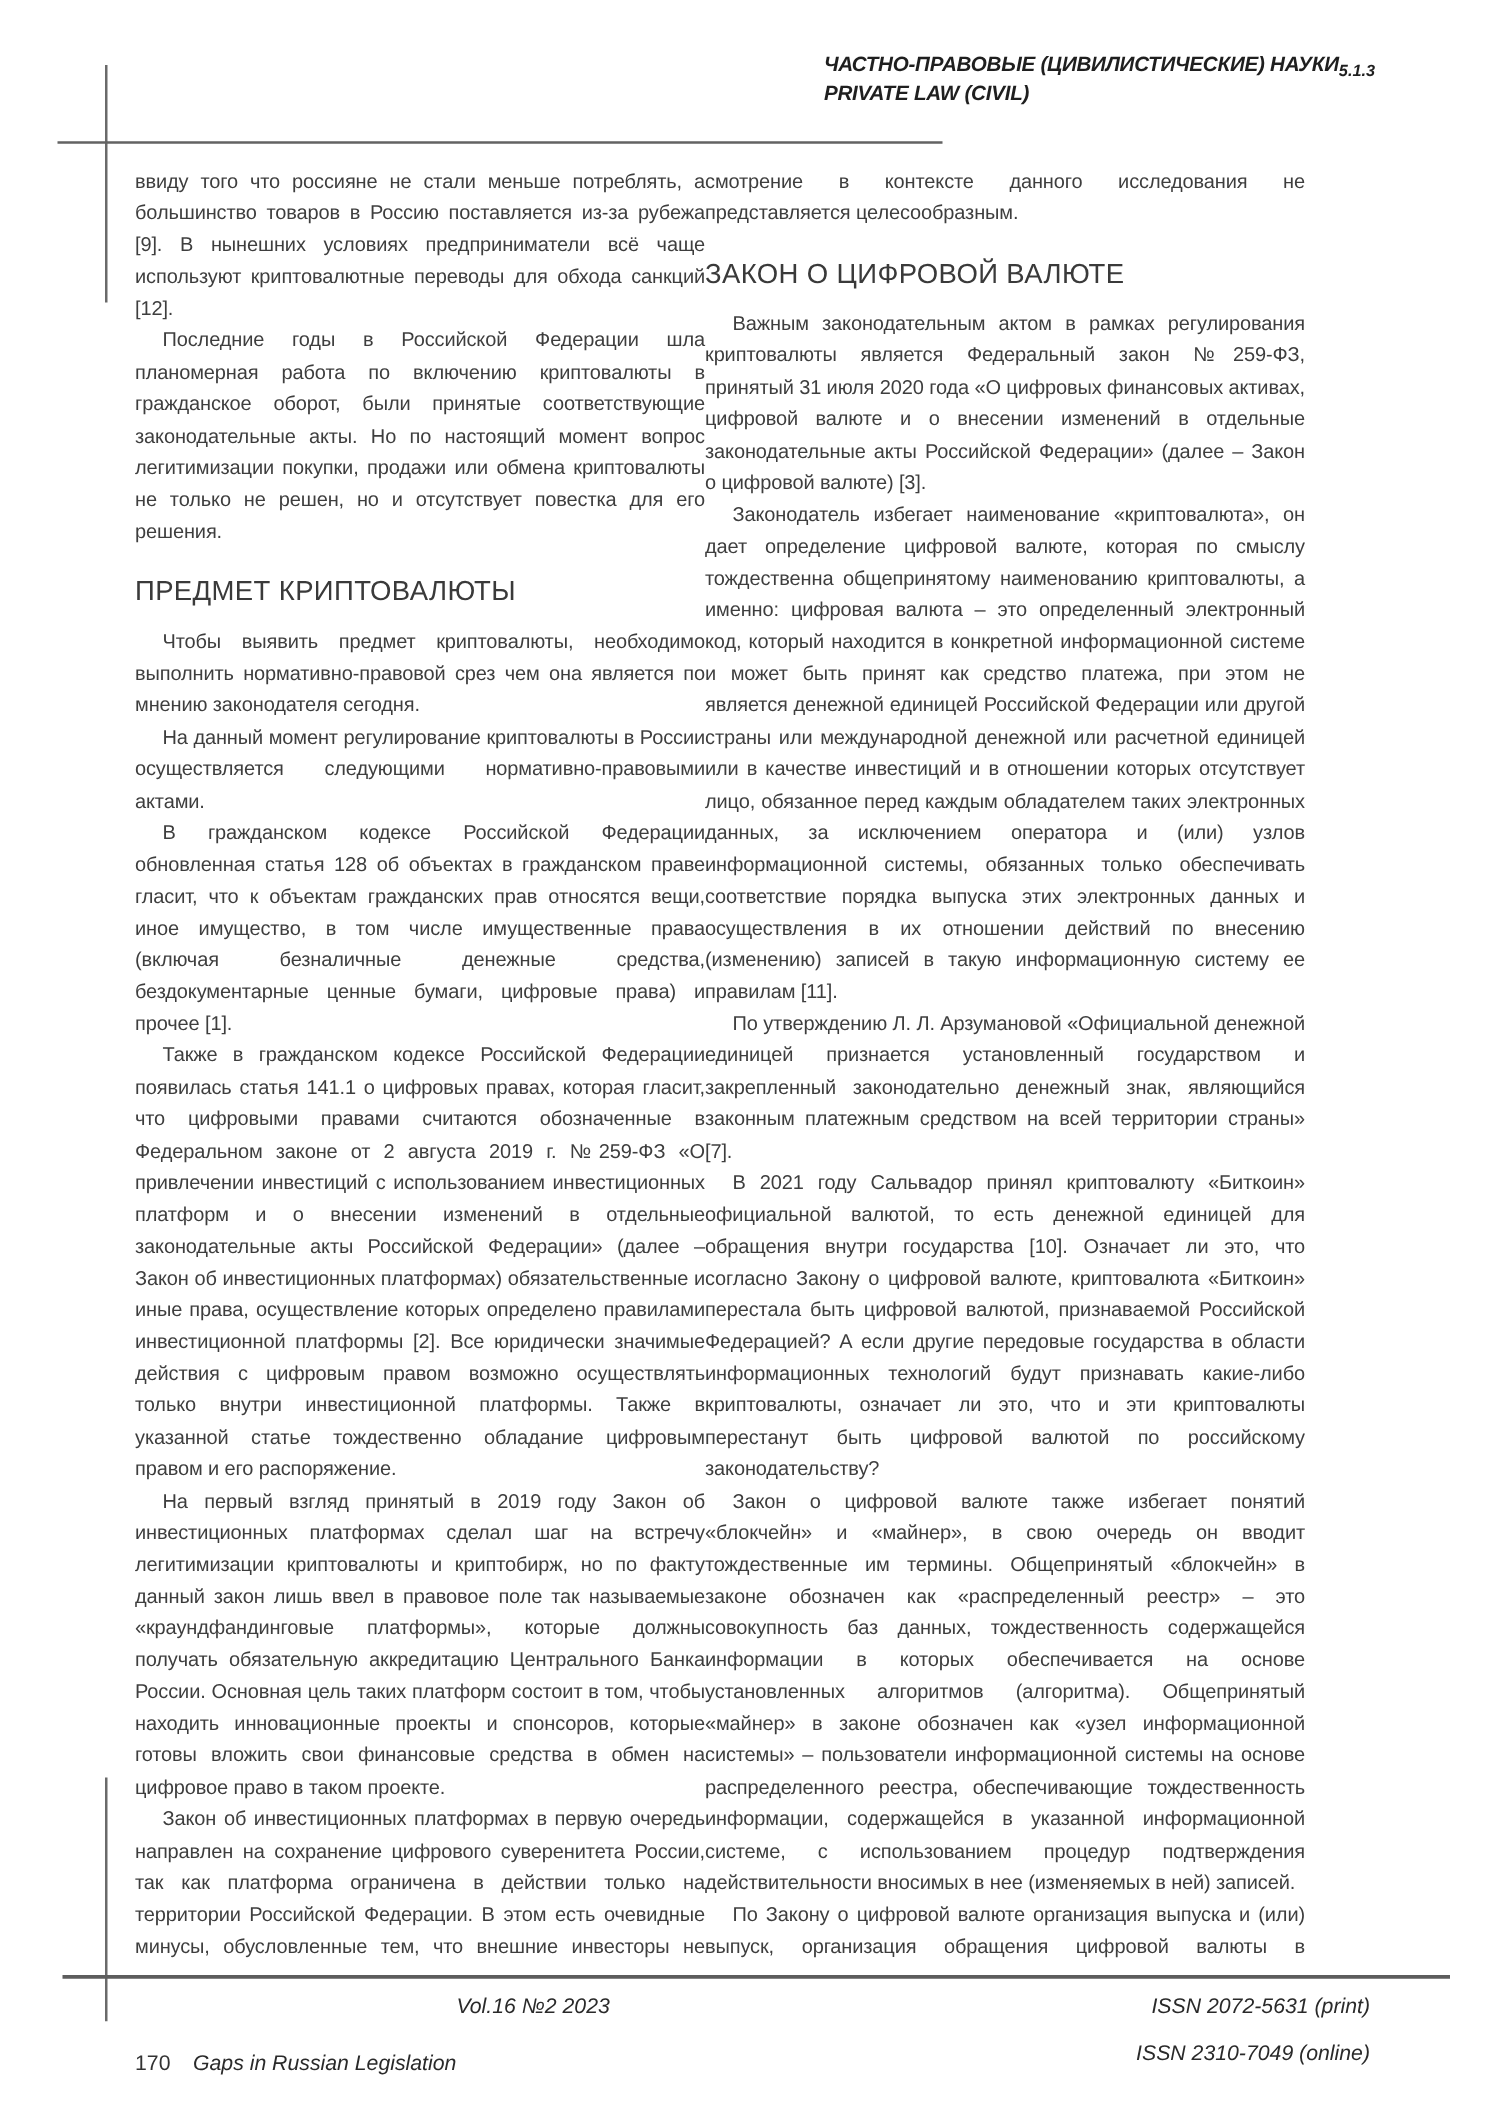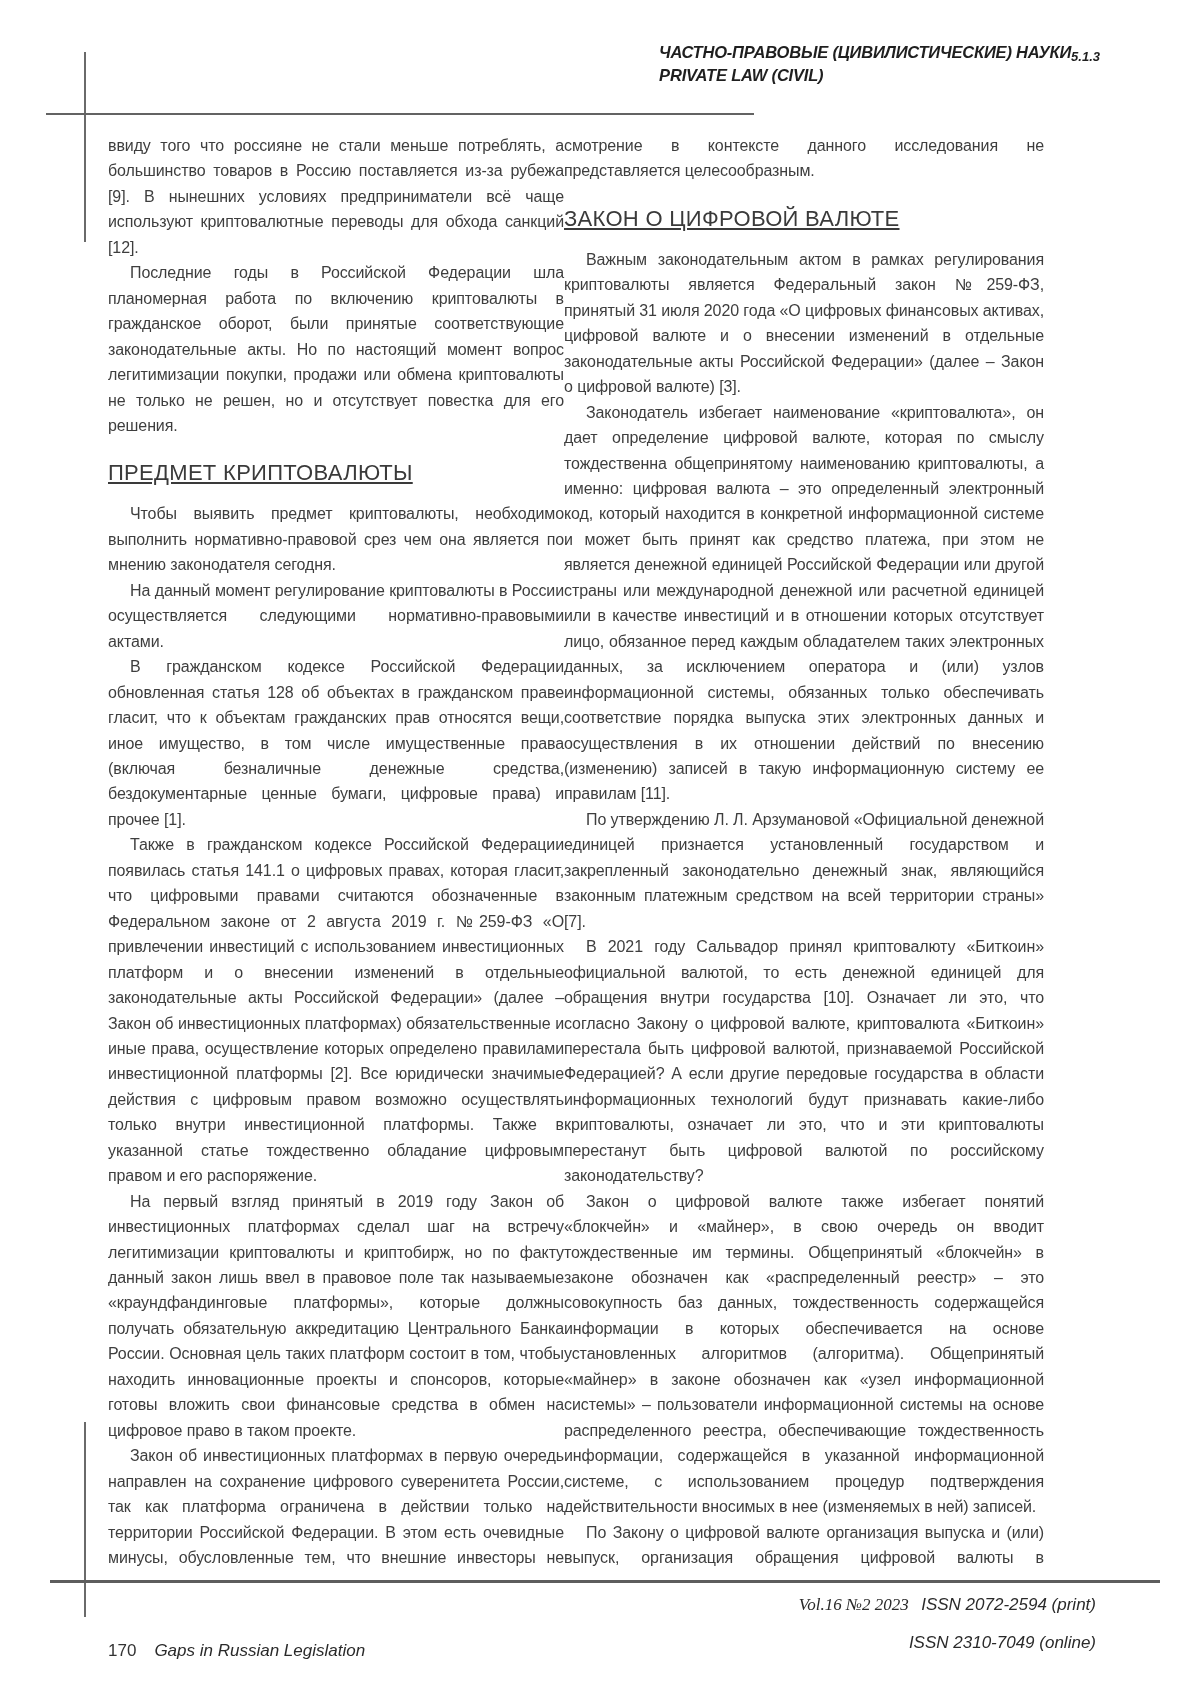--- a/index.html
+++ b/index.html
@@ -32,29 +32,29 @@
   
   .columns { position: absolute; left: 108px; top: 133px; width: 988px; height: 1440px;
              display: flex; overflow: hidden; }
   .col { text-align: justify; font-size: 16px; line-height: 25.45px; letter-spacing: -0.1px; }
   .col-left  { width: 456px; flex: 0 0 456px; }
   .col-right { width: 480px; flex: 0 0 480px; }
   .col p { margin: 0; text-indent: 22px; }
   .col p.noindent { text-indent: 0; }
   .col p.continues { text-align-last: justify; }
   .col h2 { font-size: 22px; font-weight: 400; color: #3a3a3a;
-            line-height: 30px; margin: 20px 0 13px 0; letter-spacing: 0.3px; text-indent: 0; text-decoration: underline; }
+            line-height: 30px; margin: 20px 0 13px 0; letter-spacing: 0.3px; text-indent: 0; }
 
   
   .page-footer { position: absolute; left: 108px; top: 1594px; width: 988px;
                  display: flex; align-items: flex-start;
                  font-size: 17px; font-style: italic; color: #2a2a2a; line-height: 22px; }
   .footer-left { display: flex; gap: 18px; margin-top: 46px; }
   .pagenum { font-style: normal; color: #333333; }
-  .footer-center { flex: 1; text-align: right; font-family: Liberation Serif, serif; }
+  .footer-center { flex: 1; text-align: left; }
   .footer-right { text-align: right; }
   .footer-right .issn-line2 { margin-top: 16px; }
 </style>
 </head>
 <body>
 
 <div class="page">
 
   <div class="vline vline-top"></div>
   <div class="vline vline-bottom"></div>
@@ -97,18 +97,18 @@
 
   <div class="hrule footer-rule"></div>
 
   <footer class="page-footer">
     <div class="footer-left">
       <span class="pagenum">170</span>
       <span class="journal">Gaps in Russian Legislation</span>
     </div>
     <div class="footer-center">Vol.16 №2 2023</div>
     <div class="footer-right">
-      <div class="issn-line1">ISSN 2072-2594 (print)</div>
+      <div class="issn-line1">ISSN 2072-5631 (print)</div>
       <div class="issn-line2">ISSN 2310-7049 (online)</div>
     </div>
   </footer>
 
 </div>
 
 </body></html>

